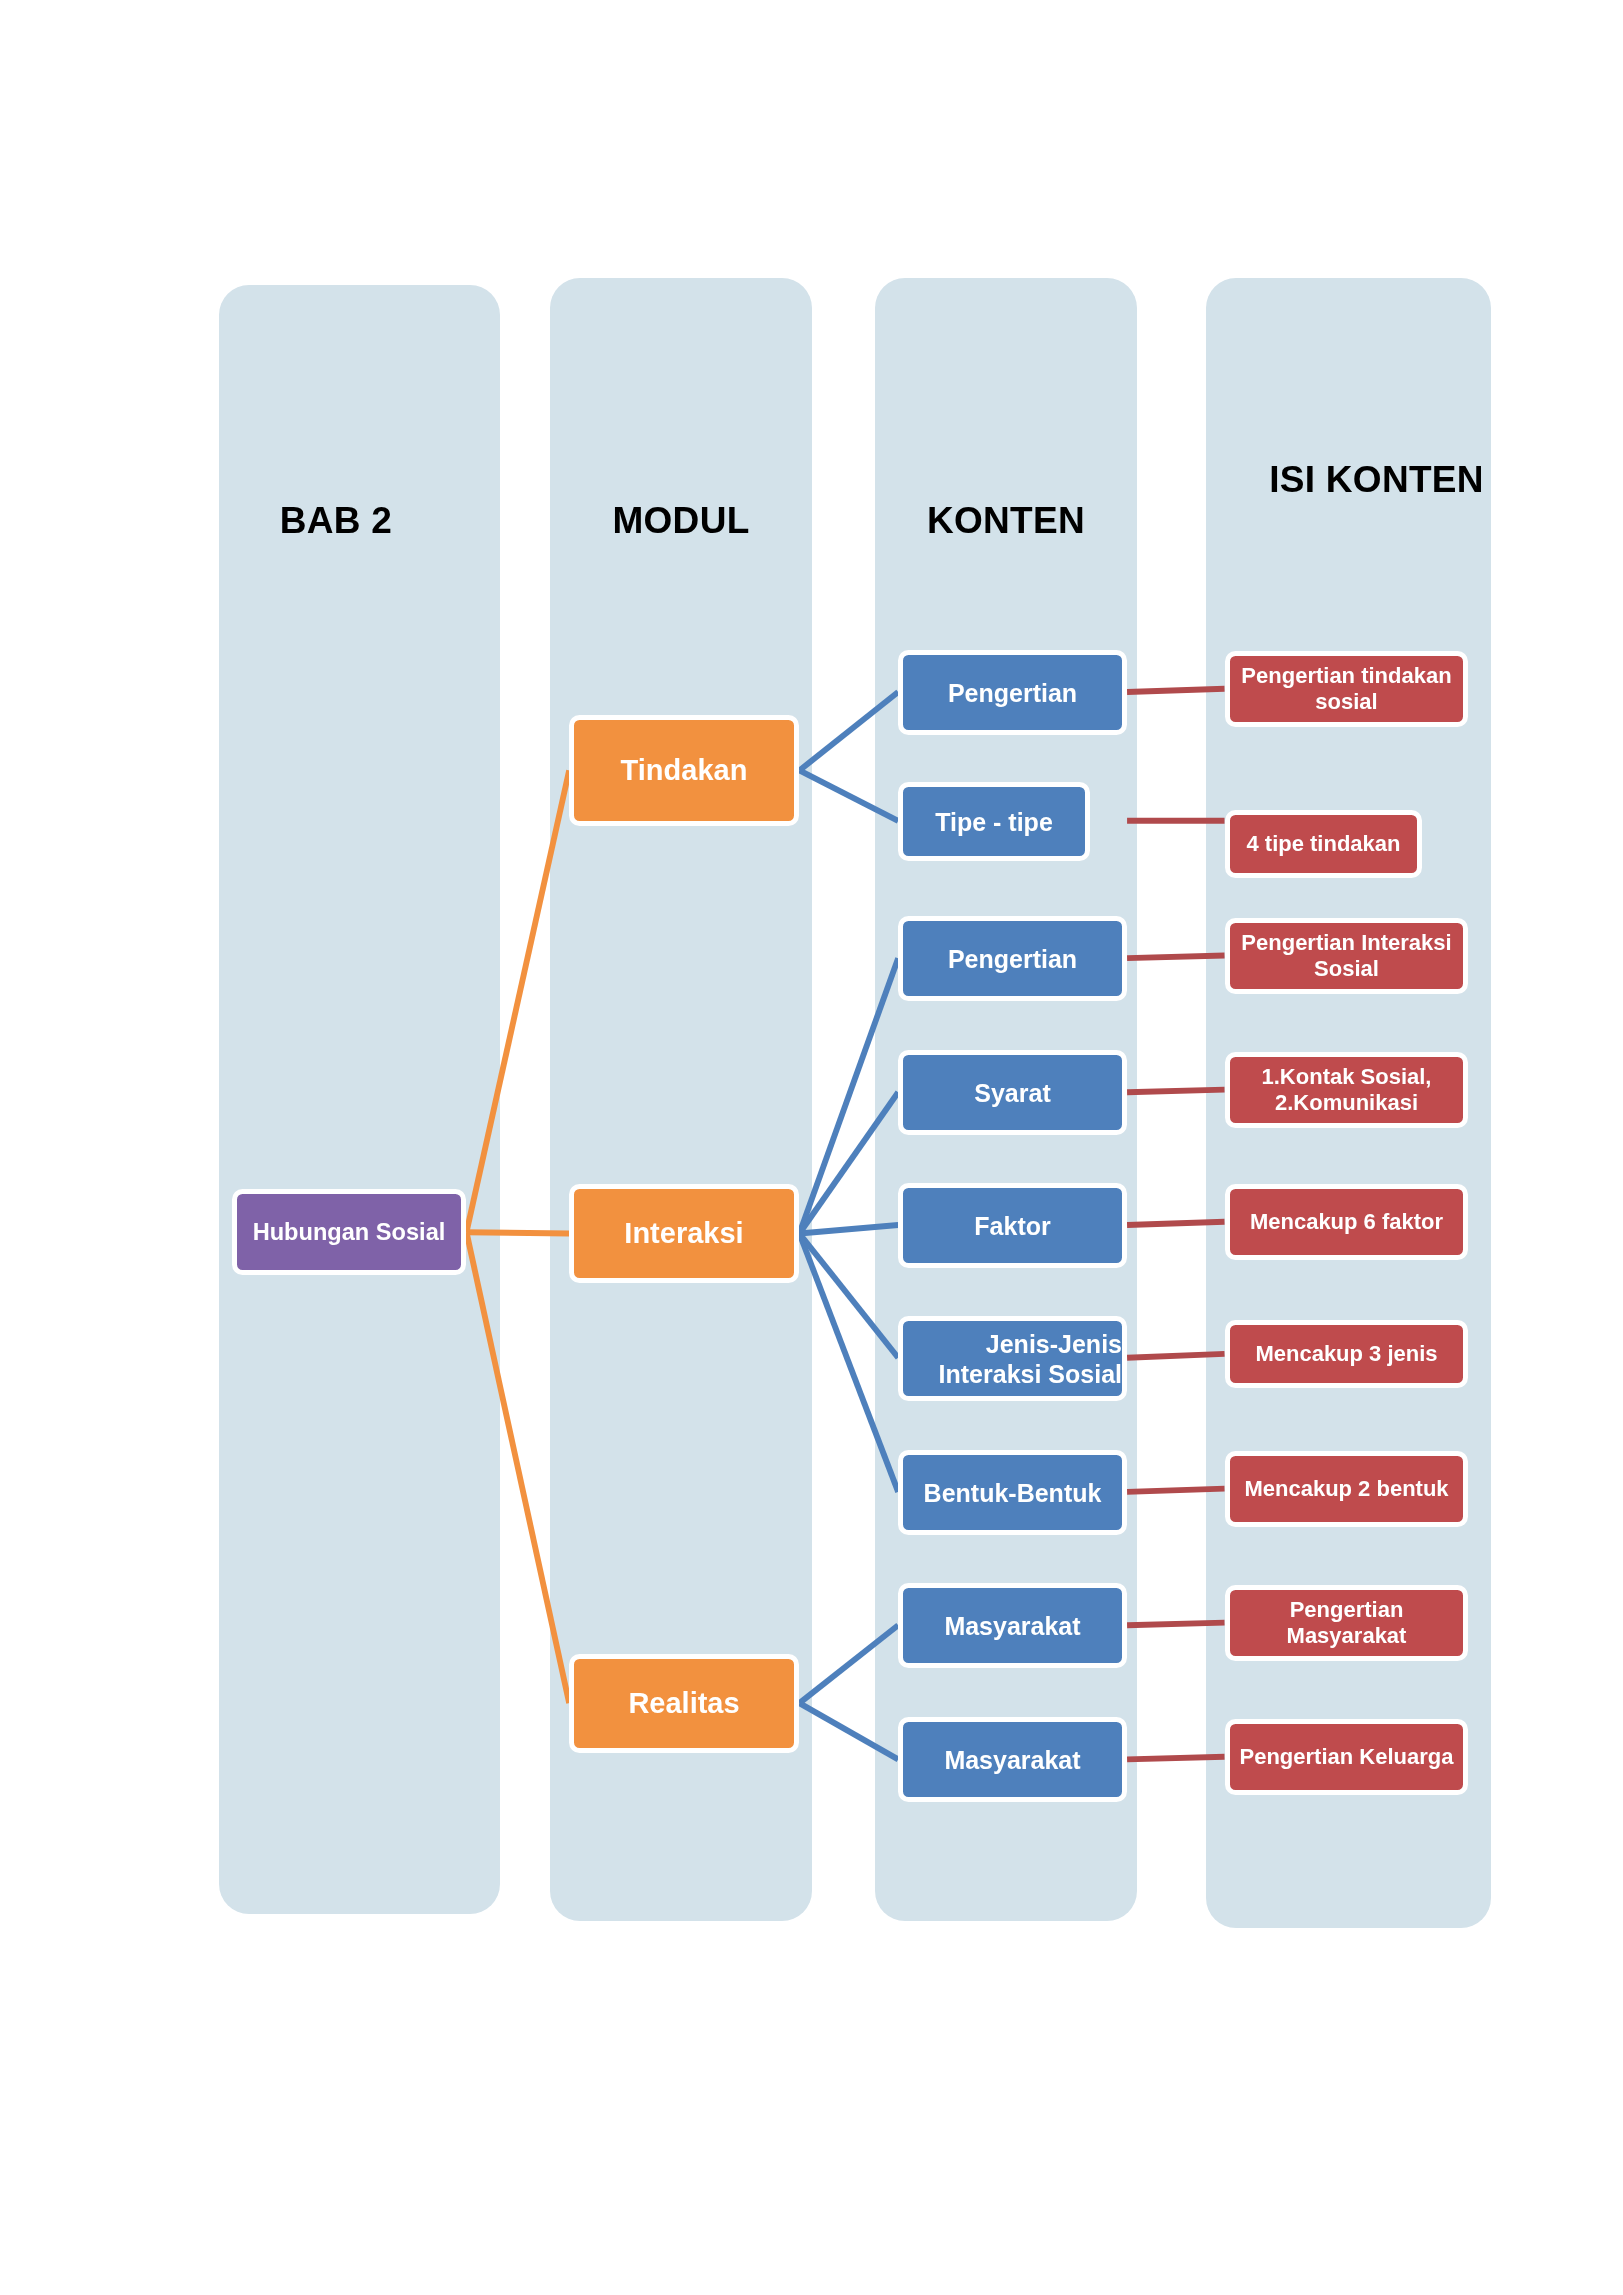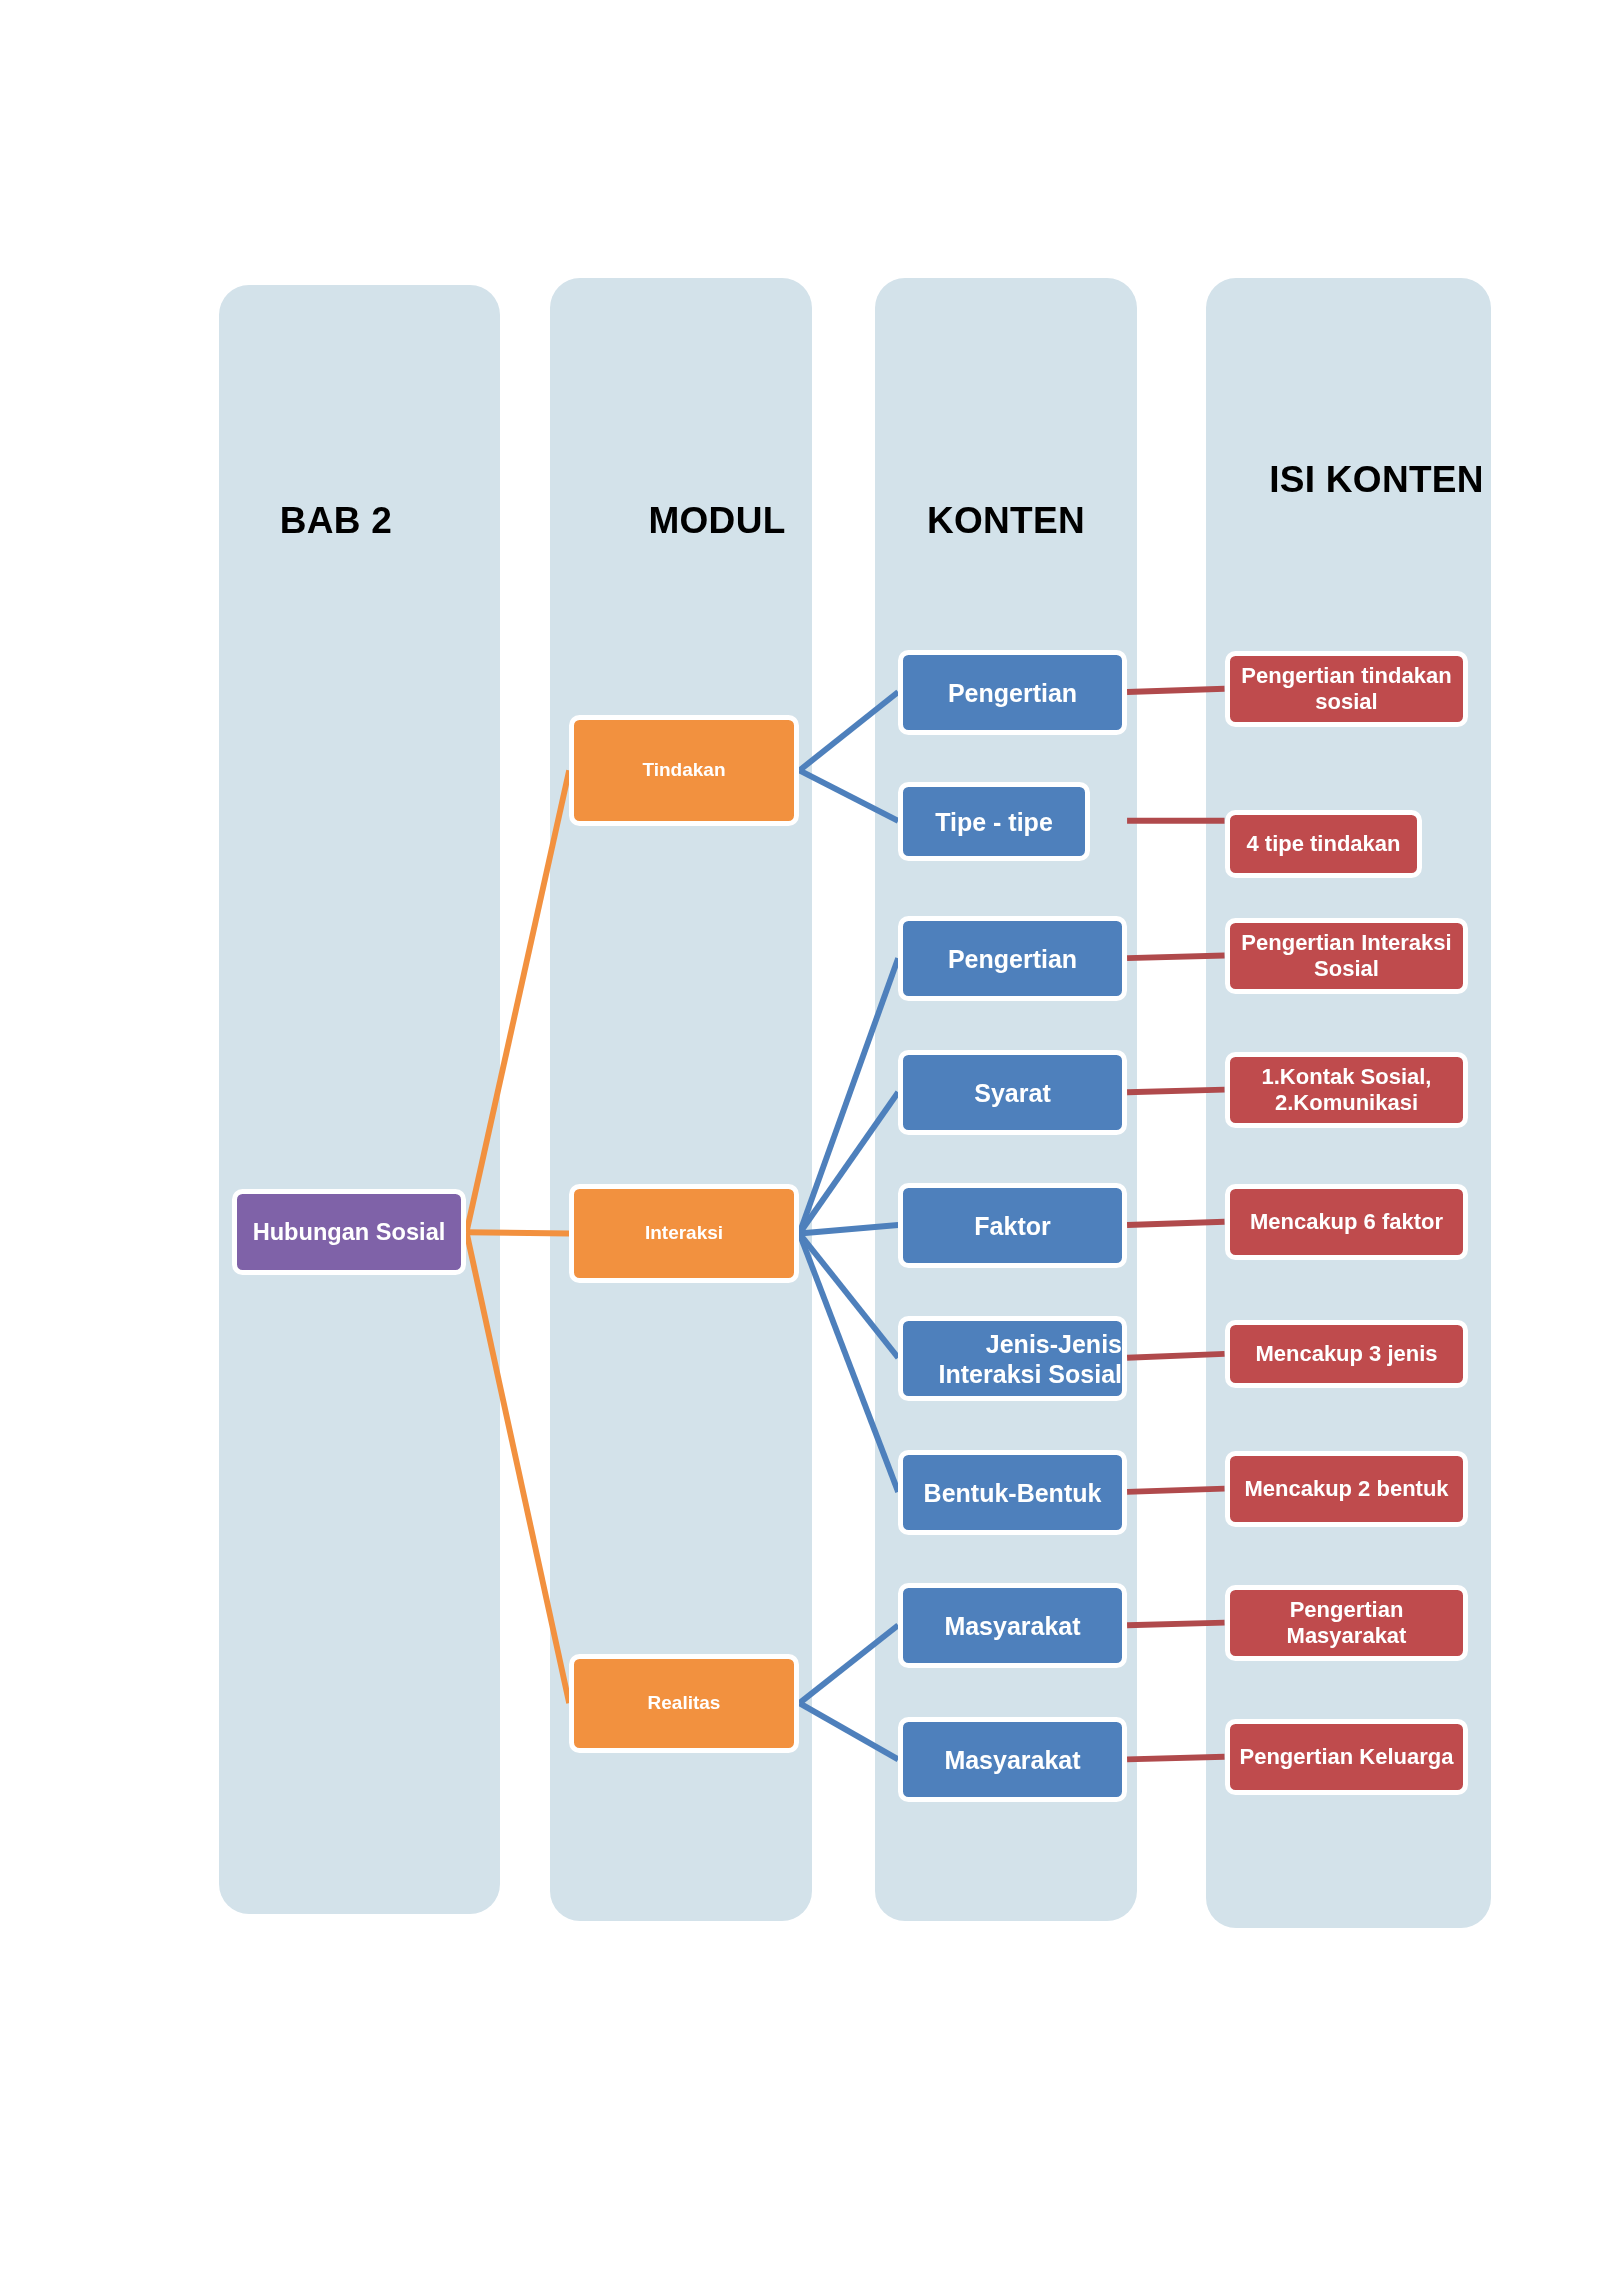--- a/index.html
+++ b/index.html
@@ -13,42 +13,42 @@
              font-weight:bold;font-size:37px;line-height:1.12;
              letter-spacing:0.3px;}
 
   .node{position:absolute;box-sizing:border-box;
         display:flex;align-items:center;justify-content:center;
         text-align:center;color:#ffffff;font-weight:bold;
         border-radius:10.5px;border:5.9px solid #FFFFFF;
         line-height:1.2;}
 
   .node.root{background:#7F62A8;font-size:23.6px;}
-  .node.module{background:#F2913F;font-size:19px;}
+  .node.module{background:#F2913F;font-size:29px;}
   .node.content{background:#4E80BC;font-size:25px;}
   .node.detail{background:#BF4B4D;font-size:22px;}
 
   svg.links{position:absolute;left:0;top:0;width:1623px;height:2295px;
             overflow:visible;pointer-events:none;}
   .lnk-orange{stroke:#F2913F;stroke-width:9;fill:none;}
   .lnk-blue{stroke:#4E80BC;stroke-width:9;fill:none;}
   .lnk-red{stroke:#B04A4C;stroke-width:9;fill:none;}
 </style>
 </head>
 <body>
 
 <div id="stage">
 
   <div class="column" style="left:219px;top:285px;width:281px;height:1629px;"></div>
   <div class="column" style="left:550px;top:278px;width:262px;height:1643px;"></div>
   <div class="column" style="left:875px;top:278px;width:262px;height:1643px;"></div>
   <div class="column" style="left:1206px;top:278px;width:285px;height:1650px;"></div>
 
   <div class="col-title" style="left:219px;top:500px;width:234px;">BAB 2</div>
-  <div class="col-title" style="left:550px;top:500px;width:262px;margin-left:36px;">MODUL</div>
+  <div class="col-title" style="left:550px;top:500px;width:262px;">MODUL</div>
   <div class="col-title" style="left:875px;top:500px;width:262px;">KONTEN</div>
   <div class="col-title" style="left:1206px;top:459px;width:285px;padding-left:28px;">ISI KONTEN</div>
 
   <svg class="links" viewBox="0 0 2481 3509">
 
     <path class="lnk-orange" d="M713 1884 L870 1178"></path>
     <path class="lnk-orange" d="M713 1884 L870 1886"></path>
     <path class="lnk-orange" d="M713 1884 L870 2604"></path>
 
     <path class="lnk-blue" d="M1222 1178 L1373 1058"></path>

